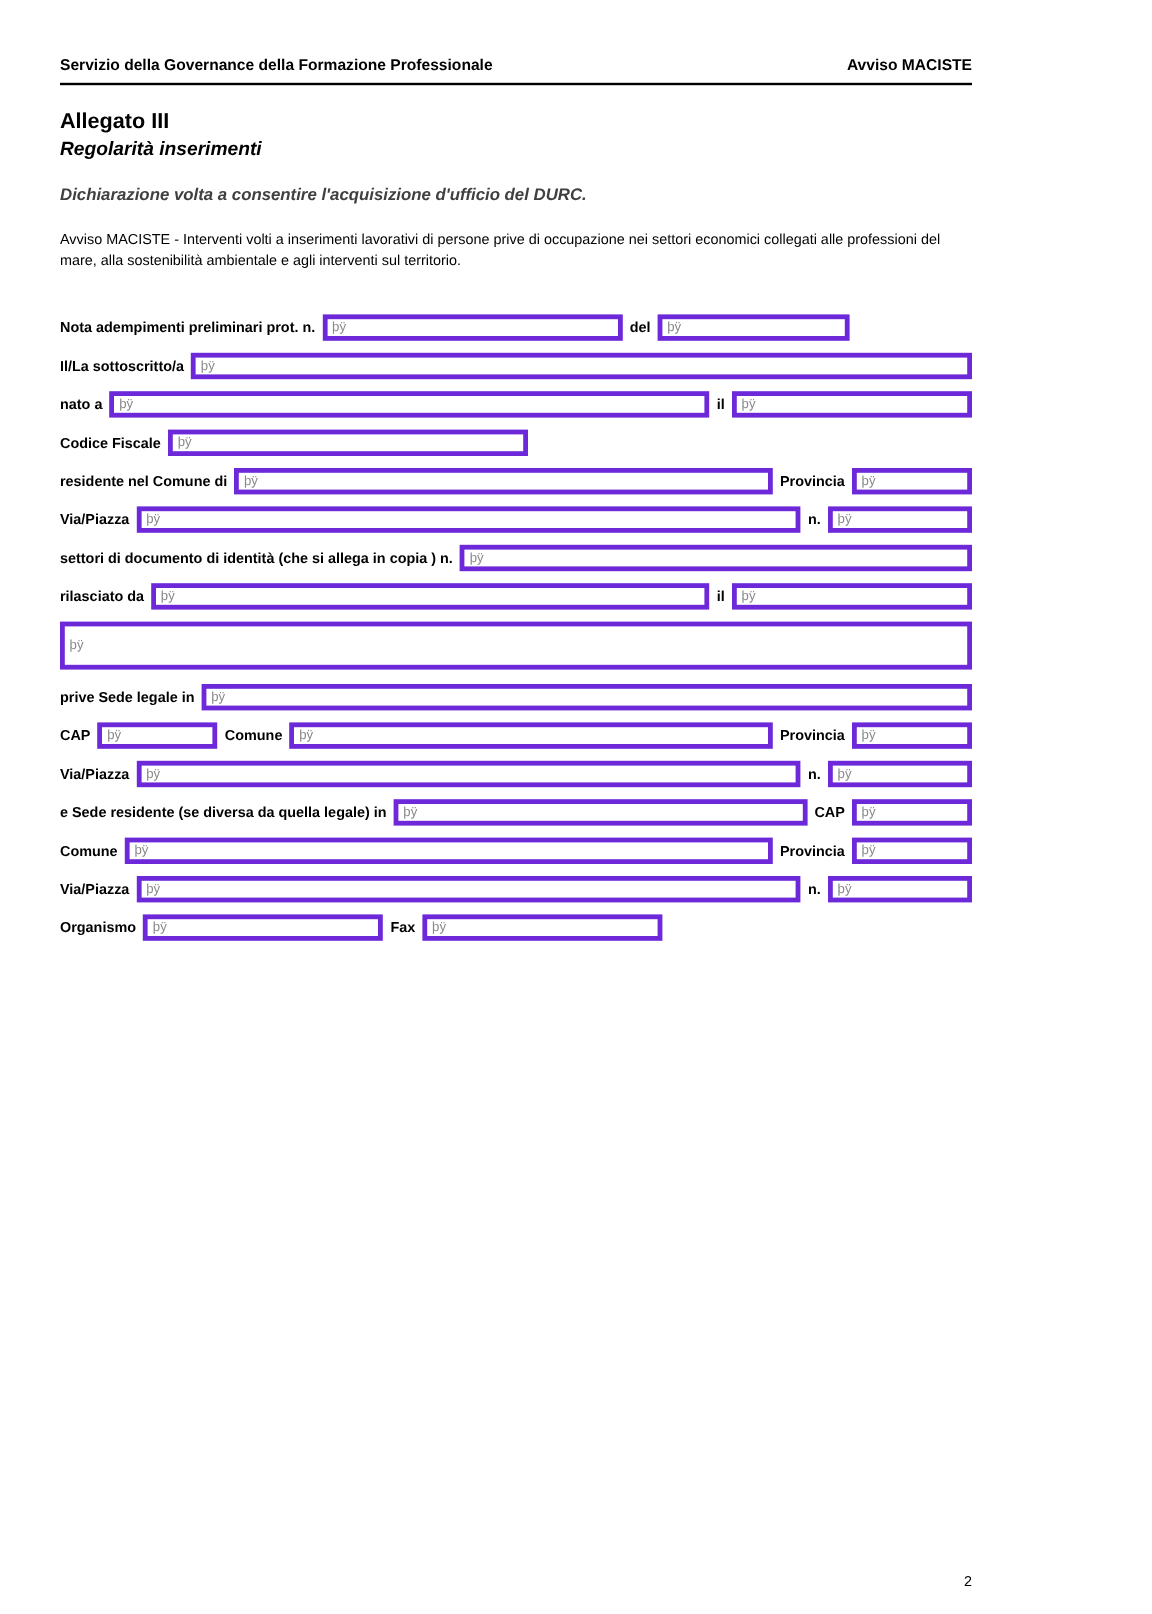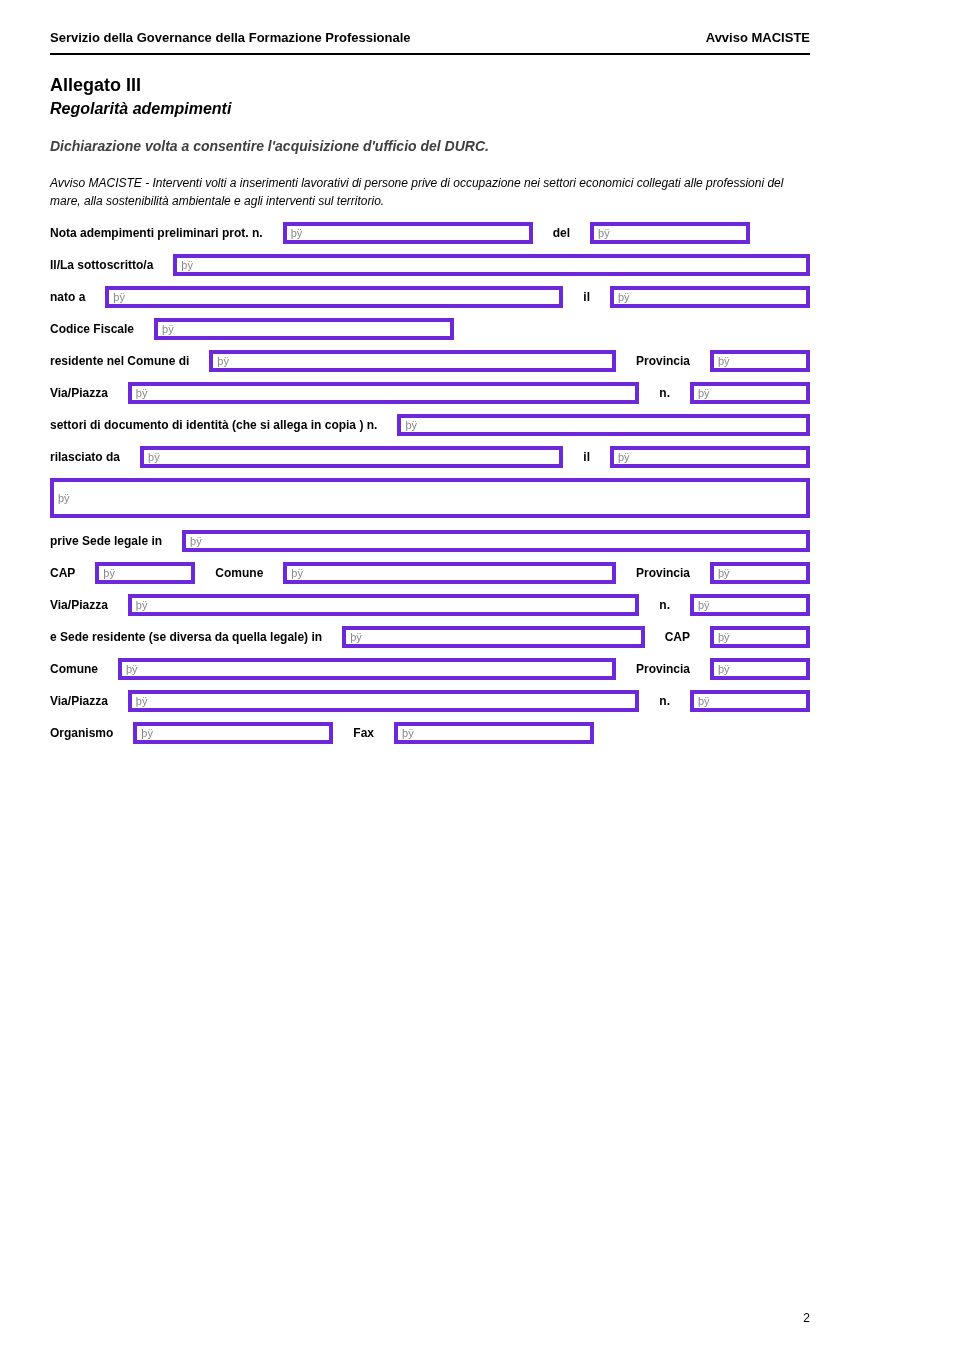--- a/index.html
+++ b/index.html
@@ -14,21 +14,21 @@
       background: #fff;
       color: #000;
       width: 960px;
       min-height: 1345px;
       padding: 0;
     }
 
     .page {
       width: 860px;
       min-height: 1345px;
-      padding: 30px 50px 40px 50px;
+      padding: 46px 50px 40px 50px;
       position: relative;
     }
 
     .header {
       display: flex;
       justify-content: space-between;
       align-items: flex-start;
       border-bottom: 2px solid #000;
       padding-bottom: 8px;
       margin-bottom: 20px;
@@ -61,40 +61,39 @@
     .dichiarazione {
       font-size: 14px;
       font-style: italic;
       font-weight: bold;
       margin-bottom: 20px;
       color: #404040;
     }
 
     .description {
       font-size: 12px;
-      margin-bottom: 12px;
+      margin-bottom: 36px;
       line-height: 1.5;
-      font-style: italic;
     }
 
     .form-section {
       margin-bottom: 0;
     }
 
     .page-number {
       position: absolute;
       bottom: 20px;
       right: 50px;
       font-size: 12px;
     }
 
     .row-flex {
       display: flex;
       align-items: center;
-      gap: 20px;
+      gap: 6px;
       margin-bottom: 10px;
       width: 100%;
     }
 
     .row-label {
       font-size: 12px;
       font-weight: bold;
       white-space: nowrap;
     }
 
@@ -120,21 +119,21 @@
 <body>
 
 <div class="page">
 
   <div class="header">
     <span class="header-title">Servizio della Governance della Formazione Professionale</span>
     <span class="header-right">Avviso MACISTE</span>
   </div>
 
   <div class="allegato-title">Allegato III</div>
-  <div class="allegato-subtitle">Regolarità adempimenti</div>
+  <div class="allegato-subtitle">Regolarità inserimenti</div>
 
   <div class="dichiarazione">Dichiarazione volta a consentire l'acquisizione d'ufficio del DURC.</div>
 
   <div class="description">Avviso MACISTE - Interventi volti a inserimenti lavorativi di persone prive di occupazione nei settori economici collegati alle professioni del mare, alla sostenibilità ambientale e agli interventi sul territorio.</div>
 
   <div class="form-section">
 
     <div class="row-flex">
       <span class="row-label">Nota adempimenti preliminari prot. n.</span>
       <input class="input-field w250" type="text" value="þÿ" style="">

